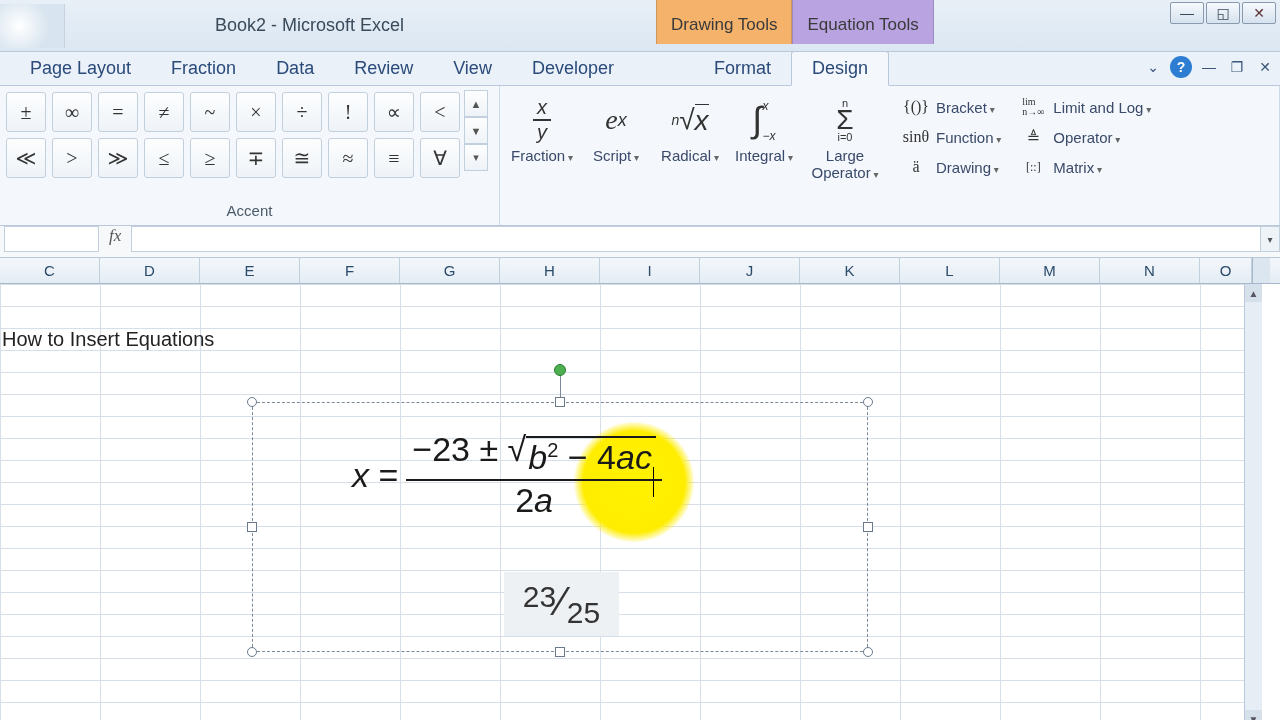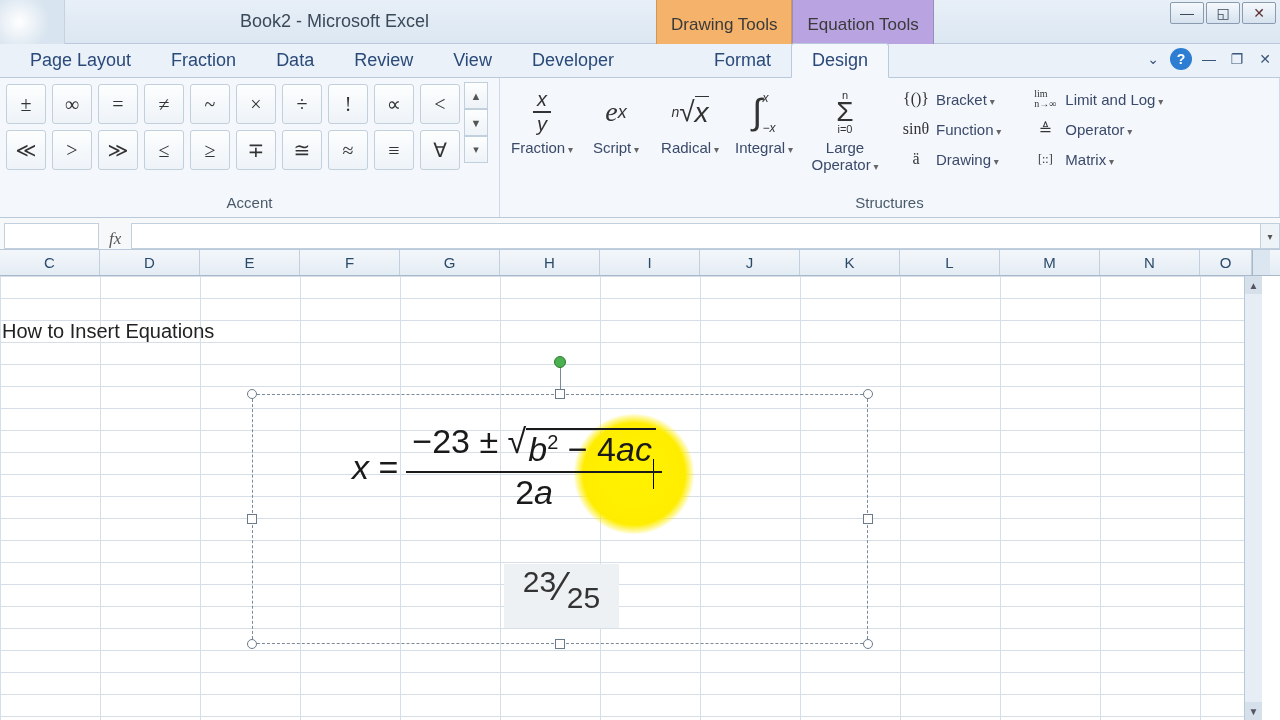--- a/index.html
+++ b/index.html
@@ -1,19 +1,19 @@
 <!DOCTYPE html>
 <html><head>
 <meta charset="utf-8">
 <style>
   * { box-sizing: border-box; margin: 0; padding: 0; font-family: "Segoe UI", Tahoma, sans-serif; }
   body { width: 1280px; height: 720px; overflow: hidden; background: #fff; position: relative; }
 
   
-  .titlebar { height: 44px; background: linear-gradient(#e8eff7,#dbe7f2); display: flex; align-items: center; border-bottom: 1px solid #b9c9db; position: relative; gap: 25px; }
+  .titlebar { height: 52px; background: linear-gradient(#e8eff7,#dbe7f2); display: flex; align-items: center; border-bottom: 1px solid #b9c9db; position: relative; }
   .title-left-blur { width: 65px; height: 44px; background: radial-gradient(circle at 30% 50%, #fff 0%, #d8e4ef 60%); border-right: 1px solid #c5d3e1; }
   .title-text { flex: 1; text-align: left; padding-left: 150px; font-size: 18px; color: #3a4a5a; }
   .context-tabs { position: absolute; top: 0; left: 656px; display: flex; height: 44px; }
   .ctx-tab { padding: 6px 14px 0 14px; font-size: 17px; color: #3a3a3a; border-left: 1px solid rgba(0,0,0,.15); border-right: 1px solid rgba(0,0,0,.15); display:flex; align-items:center; }
   .ctx-drawing { background: #f5b26b; }
   .ctx-equation { background: #b9a3e0; }
   .win-controls { position: absolute; right: 4px; top: 2px; display: flex; gap: 2px; }
   .win-btn { width: 34px; height: 22px; border: 1px solid #8a9bb0; border-radius: 2px; background: linear-gradient(#f5f9fd,#d6e2ee); display:flex; align-items:center; justify-content:center; font-size: 14px; color:#3a4a5a; }
   .win-btn.close { color:#5a3030; }
 
@@ -45,21 +45,21 @@
   .struct-icon { width: 60px; height: 52px; display:flex; align-items:center; justify-content:center; font-family:"Cambria Math","Times New Roman",serif; font-size: 28px; font-style: italic; color:#333; }
   .struct-label { font-size: 15px; color:#3a4a6a; text-align:center; line-height:1.1; }
   .struct-label .dd::after { content:" ▾"; font-size:10px; color:#666; }
   .mini-col { display:flex; flex-direction:column; gap:4px; padding-top:2px; }
   .mini-item { display:flex; align-items:center; gap:6px; padding: 2px 4px; }
   .mini-icon { width:28px; height:22px; display:flex; align-items:center; justify-content:center; font-family:"Cambria Math",serif; font-size:16px; color:#333; }
   .mini-label { font-size:15px; color:#3a4a6a; }
   .mini-label.dd::after { content:" ▾"; font-size:10px; color:#666; }
 
   
-  .fbar { height: 32px; border-bottom: 1px solid #b9c9db; display:flex; align-items:flex-end; background:#f6f8fa; }
+  .fbar { height: 32px; border-bottom: 1px solid #b9c9db; display:flex; align-items:flex-start; background:#f6f8fa; }
   .namebox { width: 95px; height: 26px; border:1px solid #c2cfdd; margin-left:4px; background:#fff; display:flex; align-items:center; padding:0 6px; font-size:14px; color:#777; }
   .fx { margin: 0 10px; font-style: italic; font-family: "Times New Roman", serif; font-size: 17px; color: #555; }
   .formula-input { flex:1; height:26px; border:1px solid #c2cfdd; border-right:none; background:#fff; }
   .fbar-exp { width:20px; height:26px; border:1px solid #c2cfdd; background:#eef3f8; display:flex; align-items:center; justify-content:center; font-size:10px; color:#555; }
 
   
   .colhdr { height: 26px; display:flex; background:linear-gradient(#f3f7fb,#e4ecf4); border-bottom:1px solid #a8b8cb; }
   .colcell { width:100px; border-right:1px solid #c2cfdd; display:flex; align-items:center; justify-content:center; font-size:15px; color:#2a4a6a; }
   .colcell.last { width: 52px; }
   .vscroll-stub { width:18px; background:#dce6f0; border-left:1px solid #a8b8cb; }
@@ -93,21 +93,21 @@
   .eqn .lhs { padding-right:8px; }
   .frac { display:inline-flex; flex-direction:column; align-items:center; }
   .frac .num, .frac .den { padding: 0 6px; white-space:nowrap; }
   .frac .bar { width:100%; height:2px; background:#1a1a1a; }
   .sqrt { display:inline-flex; align-items:flex-start; }
   .sqrt .rad { font-style:normal; font-size:34px; line-height:1; }
   .sqrt .vinculum { border-top:2px solid #1a1a1a; padding:0 4px 2px 2px; margin-top:4px; }
   .sup { font-size:20px; vertical-align:super; }
   .cursor { display:inline-block; width:1px; height:30px; background:#000; vertical-align:middle; margin:0 1px; }
 
-  .eqn2-box { position:absolute; left:252px; top:170px; width:115px; height:64px; background:#eef1f4; z-index:1; display:flex; justify-content:center; }
+  .eqn2-box { position:absolute; left:252px; top:170px; width:115px; height:64px; background:#eef1f4; z-index:1; display:flex; align-items:center; justify-content:center; }
   .eqn2 { font-family:"Cambria Math","Times New Roman",serif; font-size:30px; color:#333; }
   .eqn2 .n { vertical-align:8px; }
   .eqn2 .sl { font-size:40px; padding:0 2px; }
   .eqn2 .d { vertical-align:-8px; }
 
   .vscroll { position:absolute; right:0; top:0; width:18px; height:444px; background:#e6edf4; border-left:1px solid #b9c9db; }
   .vscroll .up, .vscroll .dn { height:18px; background:#d6e0ea; display:flex; align-items:center; justify-content:center; font-size:10px; color:#556; }
   .vscroll .dn { position:absolute; bottom:0; width:100%; }
 </style>
 </head>
@@ -238,36 +238,35 @@
         <div class="mini-item">
           <div class="mini-icon" style="font-size:16px">sinθ</div>
           <div class="mini-label dd">Function</div>
         </div>
         <div class="mini-item">
           <div class="mini-icon">ä</div>
           <div class="mini-label dd">Drawing</div>
         </div>
       </div>
 
-      <div class="mini-col" style="margin-left:20px">
+      <div class="mini-col" style="margin-left:8px">
         <div class="mini-item">
           <div class="mini-icon" style="font-size:10px;flex-direction:column;line-height:1">lim<br>n→∞</div>
           <div class="mini-label dd">Limit and Log</div>
         </div>
         <div class="mini-item">
           <div class="mini-icon" style="font-style:normal">≜</div>
           <div class="mini-label dd">Operator</div>
         </div>
         <div class="mini-item">
           <div class="mini-icon" style="font-style:normal;font-size:12px">[::]</div>
           <div class="mini-label dd">Matrix</div>
         </div>
       </div>
     </div>
-    <div class="group-label">Structures</div>
   </div>
 </div>
 
 <div class="fbar">
   <div class="namebox"></div>
   <div class="fx">fx</div>
   <div class="formula-input"></div>
   <div class="fbar-exp">▾</div>
 </div>
 

